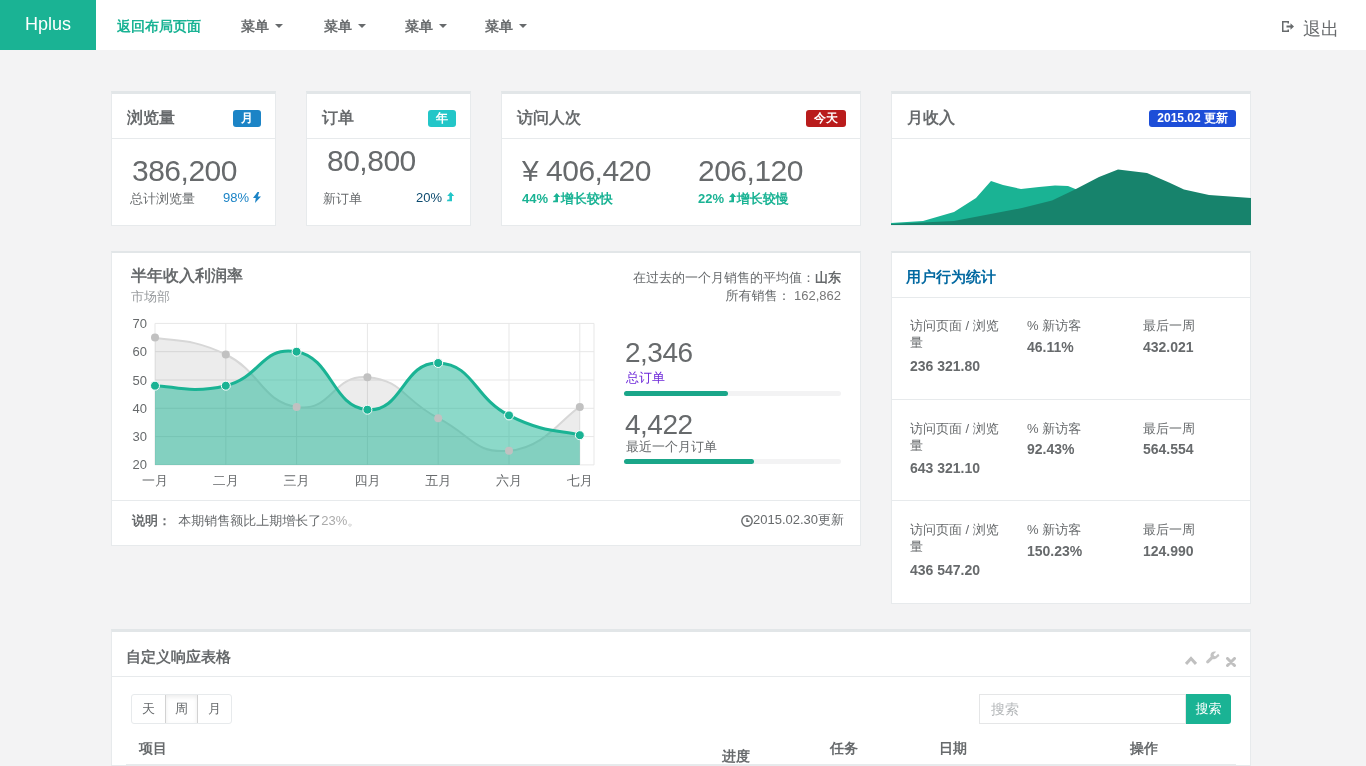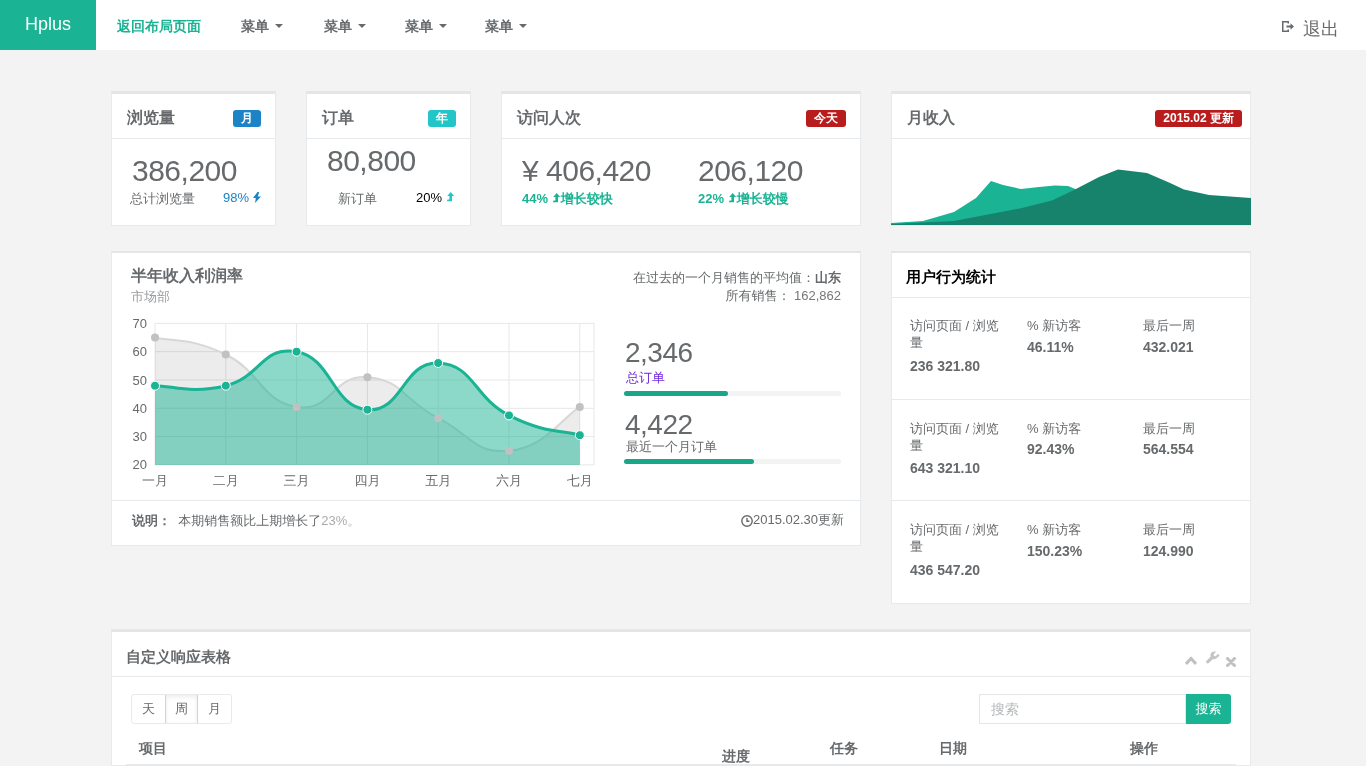--- a/index.html
+++ b/index.html
@@ -40,41 +40,41 @@
 <div class="lbl" style="left:130px;top:190px;">总计浏览量</div>
 <div class="lbl" style="left:223px;top:190px;color:#1c84c6;">98% <svg width="8" height="11" viewBox="0 0 8 11" style="vertical-align:-1px;">
       <path d="M4.5 0 L0 6 h2.8 L2 11 L8 4.4 H4.8 L6.2 0 Z" fill="#1c84c6"></path>
     </svg></div>
 
 <div class="card" style="left:306px;top:91px;width:165px;height:135px;"></div>
 <div class="abs ctitle" style="left:322px;top:108px;">订单</div>
 <div class="badge" style="right:910px;top:110px;background:#23c6c8;">年</div>
 <div class="hdrline" style="left:306px;width:165px;top:138px;"></div>
 <div class="num" style="left:327px;top:144px;">80,800</div>
-<div class="lbl" style="left:338px;top:190px;">新订单</div>
-<div class="lbl" style="left:416px;top:190px;color:#000000;">20% <svg width="9" height="11" viewBox="0 0 9 11" style="vertical-align:-1px;">
+<div class="lbl" style="left:323px;top:190px;">新订单</div>
+<div class="lbl" style="left:416px;top:190px;color:#0c4a6e;">20% <svg width="9" height="11" viewBox="0 0 9 11" style="vertical-align:-1px;">
       <path d="M4.7 0 L8.2 4 H6 v5.2 H3.4 V4 H1.2 Z M3.4 7.5 V9.2 H0.8 L1.6 7.5 Z" fill="#23c6c8"></path>
     </svg></div>
 
 <div class="card" style="left:501px;top:91px;width:360px;height:135px;"></div>
 <div class="abs ctitle" style="left:517px;top:108px;">访问人次</div>
 <div class="badge" style="right:520px;top:110px;background:#b91c1c;">今天</div>
 <div class="hdrline" style="left:501px;width:360px;top:138px;"></div>
 <div class="num" style="left:522px;top:154px;">¥ 406,420</div>
 <div class="lbl" style="left:522px;top:190px;color:#1ab394;font-weight:bold;">44% <svg width="9" height="11" viewBox="0 0 9 11" style="vertical-align:-1px;">
       <path d="M4.7 0 L8.2 4 H6 v5.2 H3.4 V4 H1.2 Z M3.4 7.5 V9.2 H0.8 L1.6 7.5 Z" fill="#1ab394"></path>
     </svg>增长较快</div>
 <div class="num" style="left:698px;top:154px;">206,120</div>
 <div class="lbl" style="left:698px;top:190px;color:#1ab394;font-weight:bold;">22% <svg width="9" height="11" viewBox="0 0 9 11" style="vertical-align:-1px;">
       <path d="M4.7 0 L8.2 4 H6 v5.2 H3.4 V4 H1.2 Z M3.4 7.5 V9.2 H0.8 L1.6 7.5 Z" fill="#1ab394"></path>
     </svg>增长较慢</div>
 
 <div class="card" style="left:891px;top:91px;width:360px;height:135px;"></div>
 <div class="abs ctitle" style="left:907px;top:108px;">月收入</div>
-<div class="badge" style="right:124px;top:110px;background:#b91c1c;">2015.02 更新</div>
+<div class="badge" style="right:130px;top:110px;background:#1d4ed8;">2015.02 更新</div>
 <div class="hdrline" style="left:891px;width:360px;top:138px;"></div>
 <svg class="abs" style="left:891px;top:139px;" width="360" height="86" viewBox="0 0 360 86">
 <path d="M0 84 L32 82 L63 73 L85 59 L100 42 L112 46 L130 50 L148 48 L164 46.5 L177 47 L199 56 L229 67 L262 76 L300 81 L360 84 L360 86 L0 86 Z" fill="#1ab394"></path>
 <path d="M0 85 L63 82 L131 69 L161 61.5 L183 51 L208 38 L227 30.5 L256 34 L278 43.5 L293 50.5 L318 56 L360 59 L360 86 L0 86 Z" fill="#17836c"></path>
 </svg>
 
 <div class="card" style="left:111px;top:251px;width:750px;height:295px;border-top-width:2px;"></div>
 <div class="abs" style="left:131px;top:266px;font-size:16px;font-weight:bold;color:#676a6c;">半年收入利润率</div>
 <div class="abs" style="left:131px;top:288px;font-size:13px;color:#9a9da0;">市场部</div>
 <div class="abs" style="left:541px;top:269px;width:300px;text-align:right;font-size:13px;color:#676a6c;">在过去的一个月销售的平均值：<b>山东</b></div>
@@ -155,21 +155,21 @@
 
 <div class="abs" style="left:111px;top:500px;width:750px;border-top:1px solid #e7eaec;"></div>
 <div class="abs" style="left:132px;top:512px;font-size:13px;"><b>说明：</b>&nbsp;&nbsp;本期销售额比上期增长了<span style="color:#aaa;">23%。</span></div>
 <div class="abs" style="left:741px;top:513px;"><svg width="12" height="12" viewBox="0 0 12 12">
       <circle cx="6" cy="6" r="5.2" fill="none" stroke="#676a6c" stroke-width="1.4"></circle>
       <path d="M6 3 V6.3 H8.4" fill="none" stroke="#676a6c" stroke-width="1.4"></path>
     </svg></div>
 <div class="abs" style="left:753px;top:511px;font-size:13px;color:#676a6c;">2015.02.30更新</div>
 
 <div class="card" style="left:891px;top:251px;width:360px;height:353px;border-top-width:2px;"></div>
-<div class="abs" style="left:906px;top:268px;font-size:15px;font-weight:bold;color:#000000;">用户行为统计</div>
+<div class="abs" style="left:906px;top:268px;font-size:15px;font-weight:bold;color:#0369a1;">用户行为统计</div>
 <div class="hdrline" style="left:891px;width:360px;top:297px;"></div>
 <div class="hdrline" style="left:891px;width:360px;top:399px;"></div>
 <div class="hdrline" style="left:891px;width:360px;top:500px;"></div>
 
 <div class="abs" style="left:910px;top:317px;width:100px;font-size:13px;color:#676a6c;line-height:17px;">访问页面 / 浏览量</div>
 <div class="abs" style="left:910px;top:358px;font-size:14px;font-weight:bold;color:#676a6c;">236 321.80</div>
 <div class="abs" style="left:1027px;top:317px;font-size:13px;color:#676a6c;">% 新访客</div>
 <div class="abs" style="left:1027px;top:339px;font-size:14px;font-weight:bold;color:#676a6c;">46.11%</div>
 <div class="abs" style="left:1143px;top:317px;font-size:13px;color:#676a6c;">最后一周</div>
 <div class="abs" style="left:1143px;top:339px;font-size:14px;font-weight:bold;color:#676a6c;">432.021</div>

